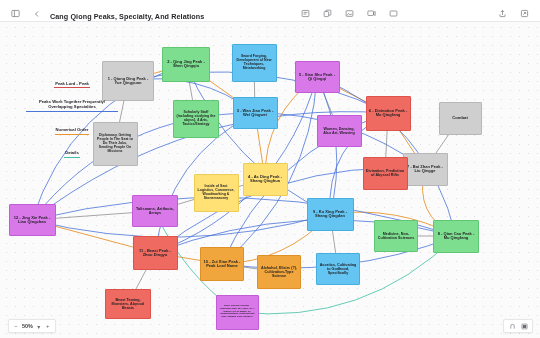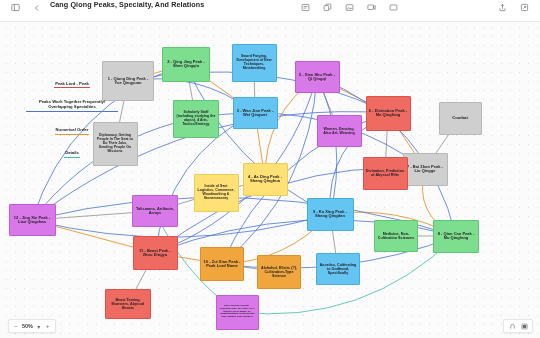--- a/index.html
+++ b/index.html
@@ -14,21 +14,21 @@
     width: 540px; height: 338px;
     background: #ffffff;
   }
 
   
   #topbar {
     position: absolute; left: 0; top: 0;
     width: 540px; height: 21px;
     background: #ffffff;
     border-bottom: 1px solid #e9e9ec;
-    display: flex; align-items: flex-start;
+    display: flex; align-items: flex-end;
     z-index: 40;
   }
   .tb-icon {
     width: 15px; height: 15px;
     display: flex; align-items: center; justify-content: center;
     color: #76767c;
     flex: 0 0 auto;
   }
   .tb-icon svg { display:block; }
   #doc-title {

